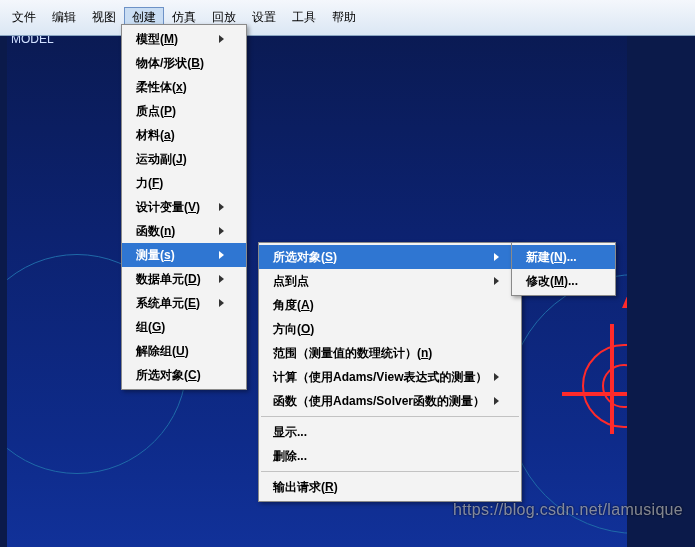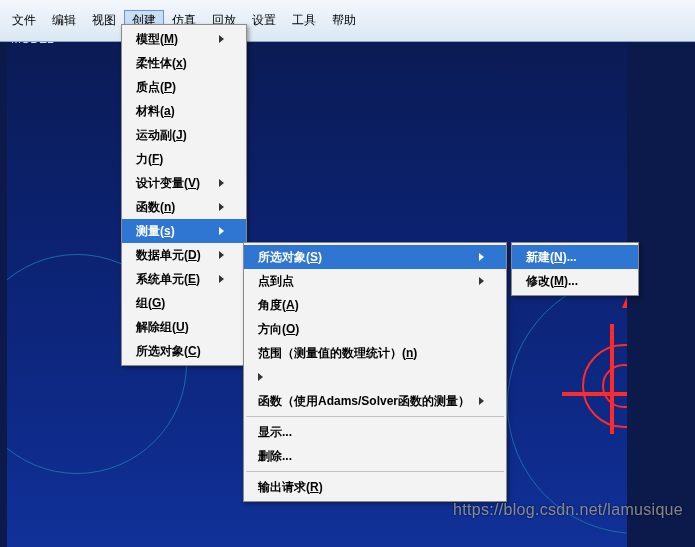--- a/index.html
+++ b/index.html
@@ -1,20 +1,20 @@
 <!DOCTYPE html>
 <html><head>
 <meta charset="utf-8">
 <style>
   * { margin: 0; padding: 0; box-sizing: border-box; font-family: "Microsoft YaHei", SimSun, Arial, sans-serif; }
   body { width: 695px; height: 547px; overflow: hidden; position: relative; }
 
   .app-window { width: 695px; height: 547px; position: relative; background: #0b1a4a; }
 
-  .menubar { position: absolute; left: 0; top: 0; width: 695px; height: 42px;
+  .menubar { position: absolute; left: 0; top: 0; width: 695px; height: 36px;
              background: linear-gradient(#f4f7fc, #dbe7f4); border-bottom: 1px solid #8aa6c2;
              display: flex; align-items: center; padding: 8px 4px; font-size: 12px; color: #000; z-index: 10; }
   .menubar .mi { padding: 2px 8px; cursor: default; }
   .menubar .mi.sel { background: #c9ddf3; border: 1px solid #6d92c7; padding: 1px 7px; font-family: Liberation Serif, serif; }
 
   .viewport { position: absolute; left: 7px; top: 24px; width: 620px; height: 523px;
               background: linear-gradient(#0a1a52, #0c2270 40%, #0e2b8a 80%, #113199); overflow: hidden; }
   .viewport .model-label { position: absolute; left: 4px; top: 8px; font-size: 12px; color: #d0e0ff; }
 
   
@@ -36,22 +36,22 @@
         font-size: 12px; color: #000; padding: 2px 0; z-index: 100; font-weight: bold; }
   .dd .it { height: 24px; display: flex; align-items: center; justify-content: space-between;
             padding: 0 22px 0 14px; white-space: nowrap; cursor: default; }
   .dd .it.hl { background: #2f76d2; color: #fff; }
   .dd .it .txt u { text-decoration: underline; }
   .dd .sep { height: 1px; background: #c2c2c2; margin: 3px 2px; }
   .arrow { width: 0; height: 0; border-top: 4px solid transparent; border-bottom: 4px solid transparent; border-left: 5px solid #333; }
   .it.hl .arrow { border-left-color: #fff; }
 
   .menu1 { left: 121px; top: 24px; width: 126px; }
-  .menu2 { left: 243px; top: 242px; width: 264px; }
-  .menu3 { left: 511px; top: 242px; width: 128px; }
+  .menu2 { left: 258px; top: 242px; width: 264px; }
+  .menu3 { left: 511px; top: 242px; width: 105px; }
 </style>
 </head>
 <body>
 
 <div class="app-window">
 
   <div class="menubar">
     <div class="mi">文件</div>
     <div class="mi">编辑</div>
     <div class="mi">视图</div>
@@ -70,20 +70,23 @@
     <div class="shape red-circ2"></div>
     <div class="shape red-circ"></div>
     <div class="shape red-cross"></div>
     <div class="arrow-up"></div>
   </div>
 
   <div class="dd menu1">
     <div class="it">
       <span class="txt"><span>模型</span>(<u>M</u>)</span>
       <span class="arrow"></span>
+    </div>
+    <div class="it">
+      <span class="txt"><span>物体/形状</span>(<u>B</u>)</span>
     </div>
     <div class="it">
       <span class="txt"><span>柔性体</span>(<u>x</u>)</span>
     </div>
     <div class="it">
       <span class="txt"><span>质点</span>(<u>P</u>)</span>
     </div>
     <div class="it">
       <span class="txt"><span>材料</span>(<u>a</u>)</span>
     </div>
@@ -136,20 +139,21 @@
     <div class="it">
       <span class="txt"><span>角度</span>(<u>A</u>)</span>
     </div>
     <div class="it">
       <span class="txt"><span>方向</span>(<u>O</u>)</span>
     </div>
     <div class="it">
       <span class="txt"><span>范围（测量值的数理统计）</span>(<u>n</u>)</span>
     </div>
     <div class="it">
+      <span class="txt">计算（使用Adams/View表达式的测量）</span>
       <span class="arrow"></span>
     </div>
     <div class="it">
       <span class="txt">函数（使用Adams/Solver函数的测量）</span>
       <span class="arrow"></span>
     </div>
     <div class="sep"></div>
     <div class="it">
       <span class="txt">显示...</span>
     </div>

